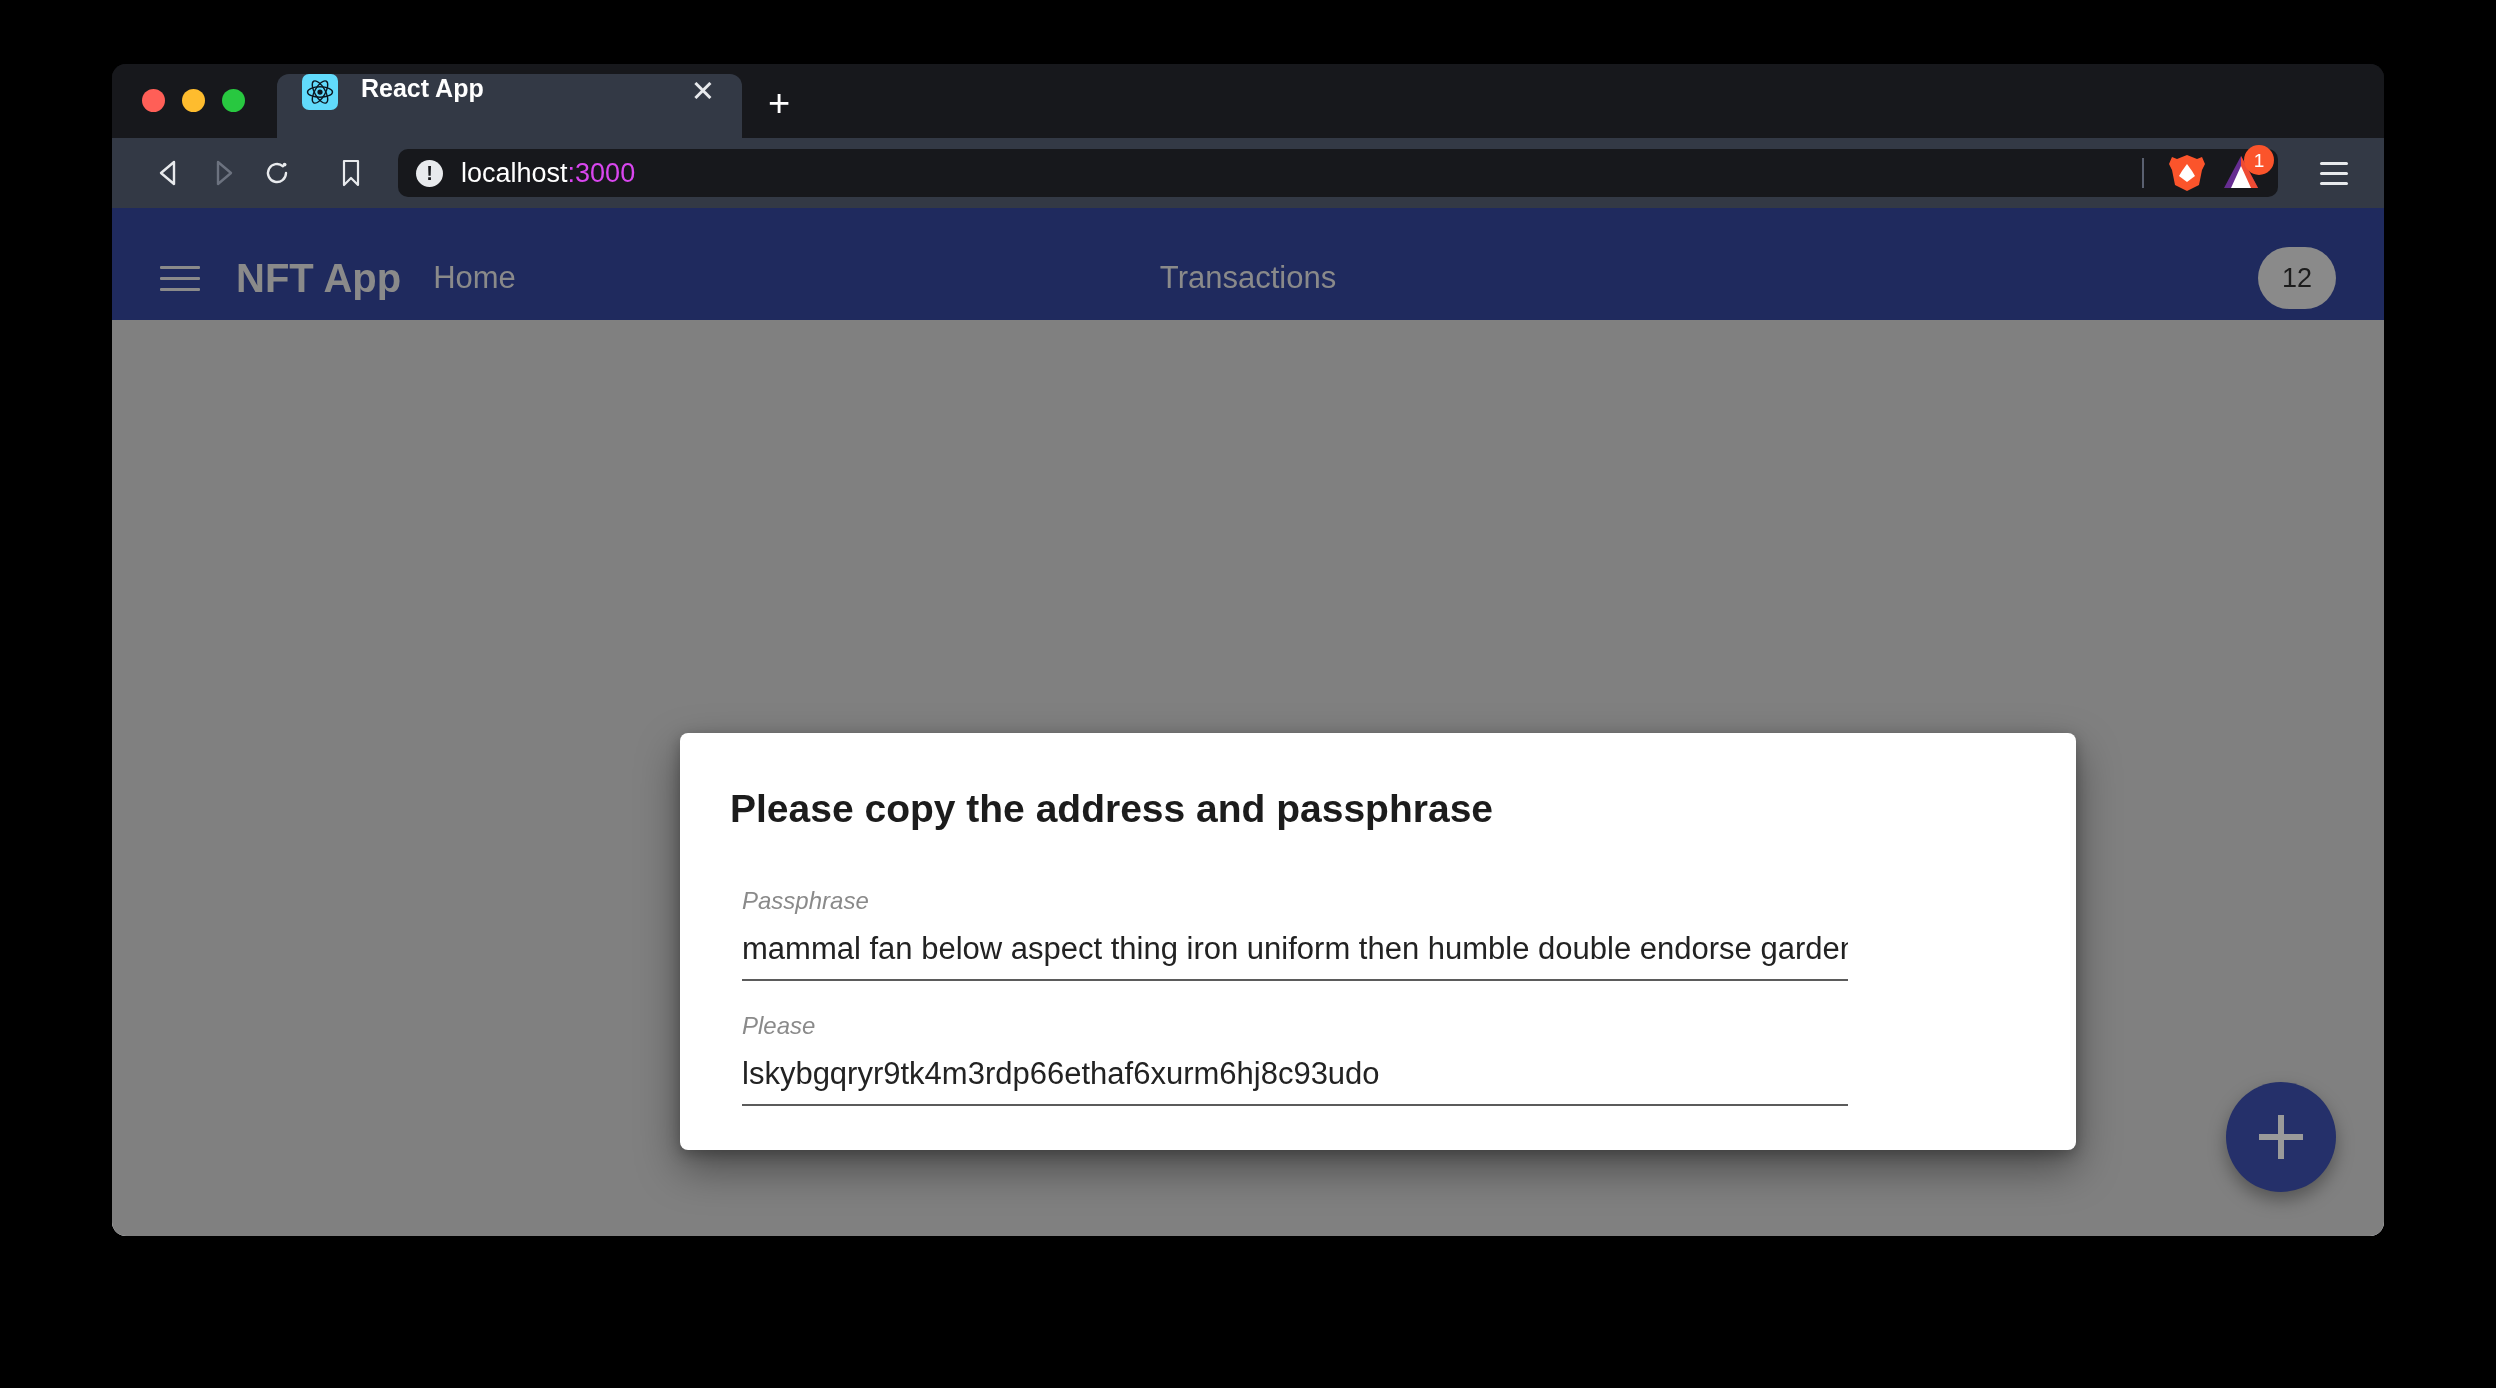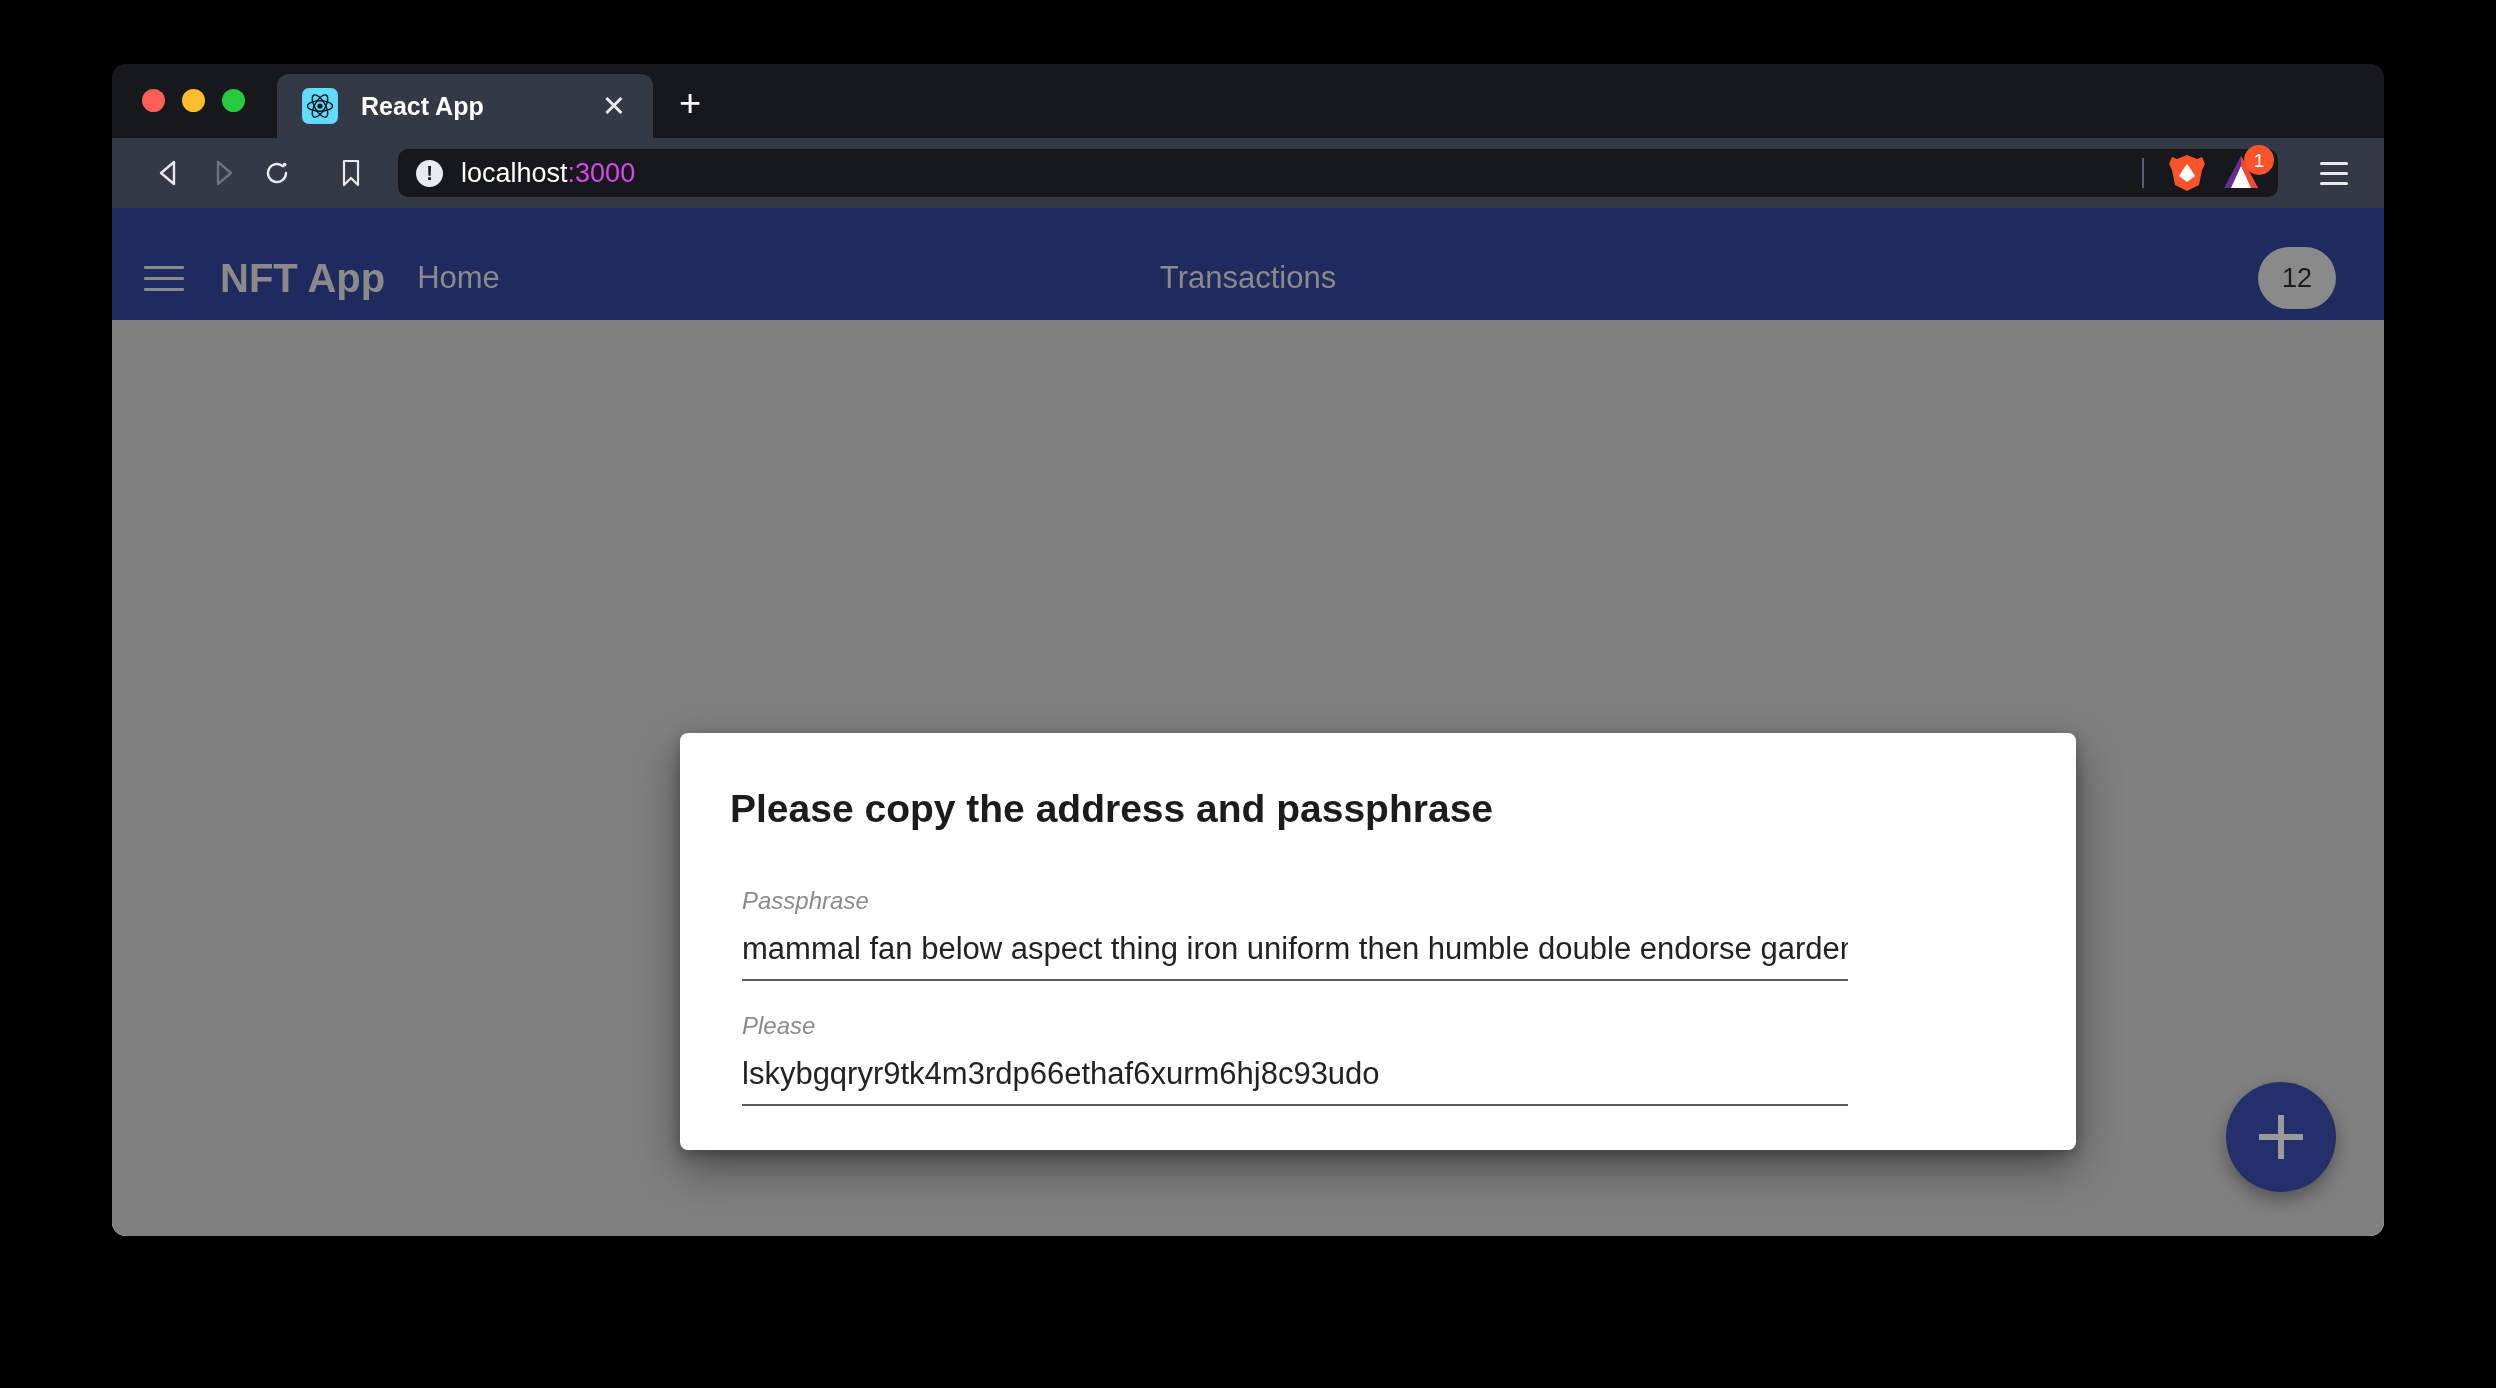--- a/index.html
+++ b/index.html
@@ -43,26 +43,26 @@
     height: 74px;
     padding-bottom: 2px;
   }
   .tl { width: 23px; height: 23px; border-radius: 50%; }
   .tl-red { background: #ff5f57; }
   .tl-yellow { background: #febc2e; }
   .tl-green { background: #28c840; }
 
   .tab {
     margin-left: 32px;
-    width: 376px;
+    width: 465px;
     height: 64px;
     background: #333945;
     border-radius: 12px 12px 0 0;
     display: flex;
-    align-items: center;
+    align-items: flex-start;
     padding: 0 22px 0 25px;
     position: relative;
   }
   .favicon {
     width: 36px; height: 36px;
     border-radius: 7px;
     background: #61dafb;
     display: flex; align-items: center; justify-content: center;
     flex: 0 0 auto;
   }
@@ -177,21 +177,21 @@
     background: #ffffff;
     overflow: hidden;
   }
 
   
   .appbar {
     height: 140px;
     background: #1f2a5e;
     display: flex;
     align-items: center;
-    padding: 0 48px 0 32px;
+    padding: 0 48px 0 48px;
     position: relative;
   }
   .appbar-hamburger {
     width: 46px; height: 46px;
     display: flex; flex-direction: column; justify-content: center; gap: 8px;
     flex: 0 0 auto;
   }
   .appbar-hamburger span {
     display: block; width: 40px; height: 3px; background: #8a8a8a; border-radius: 1px;
   }

